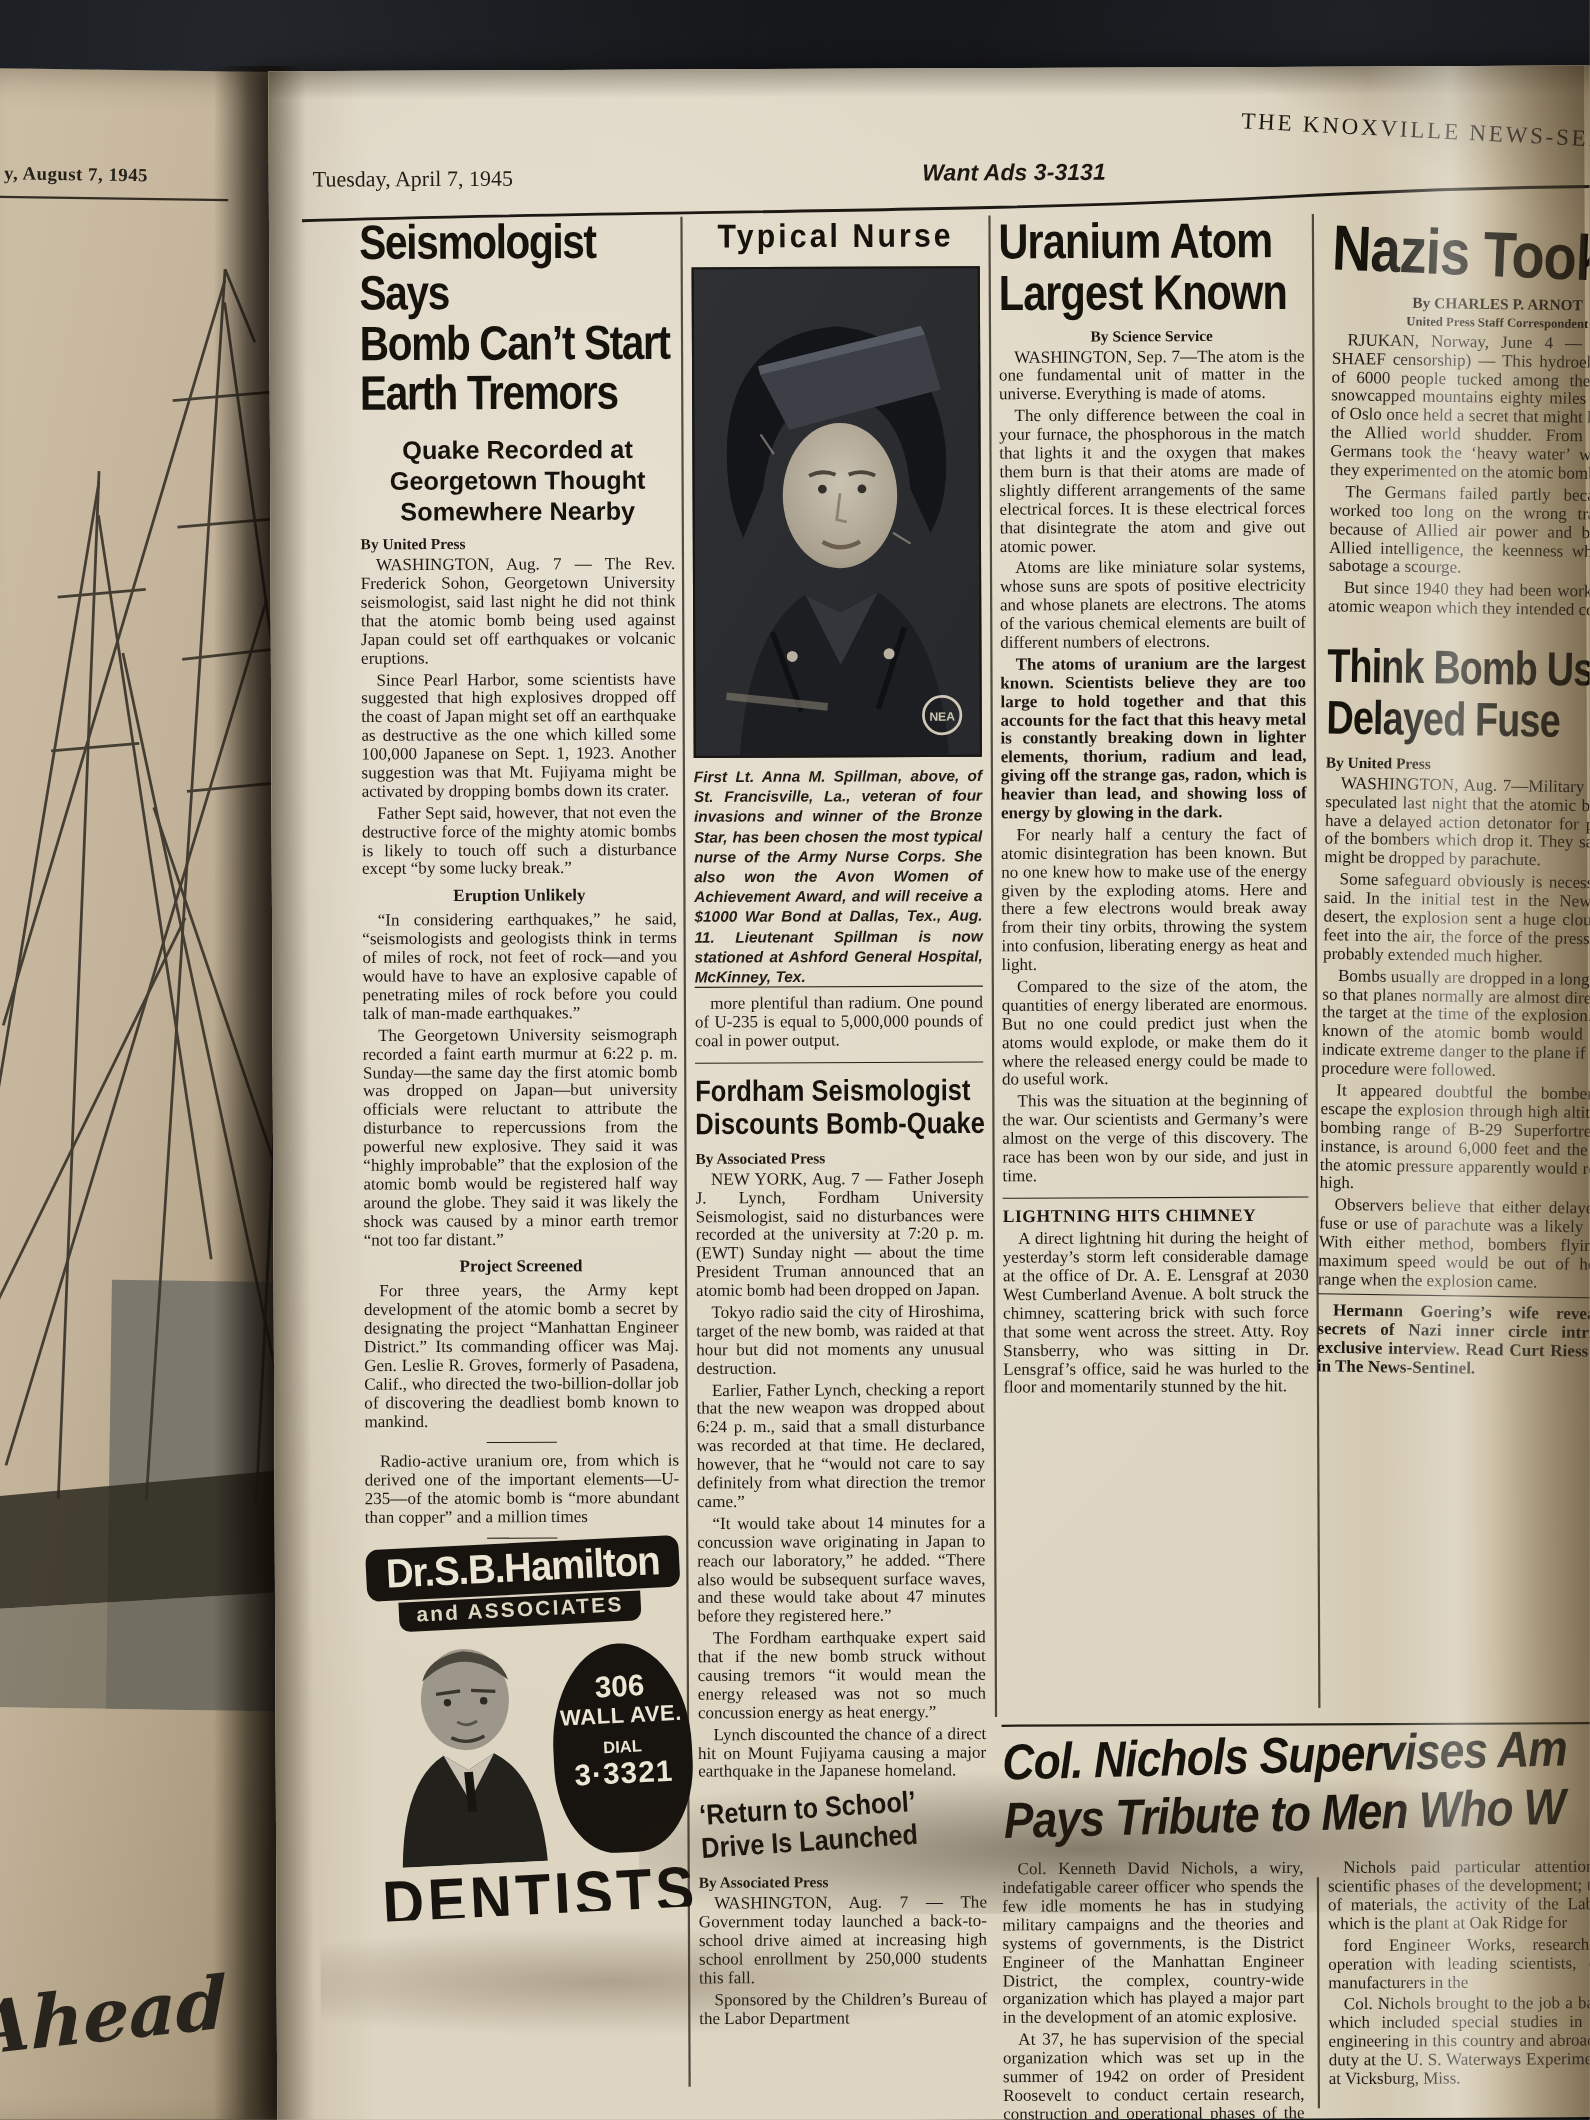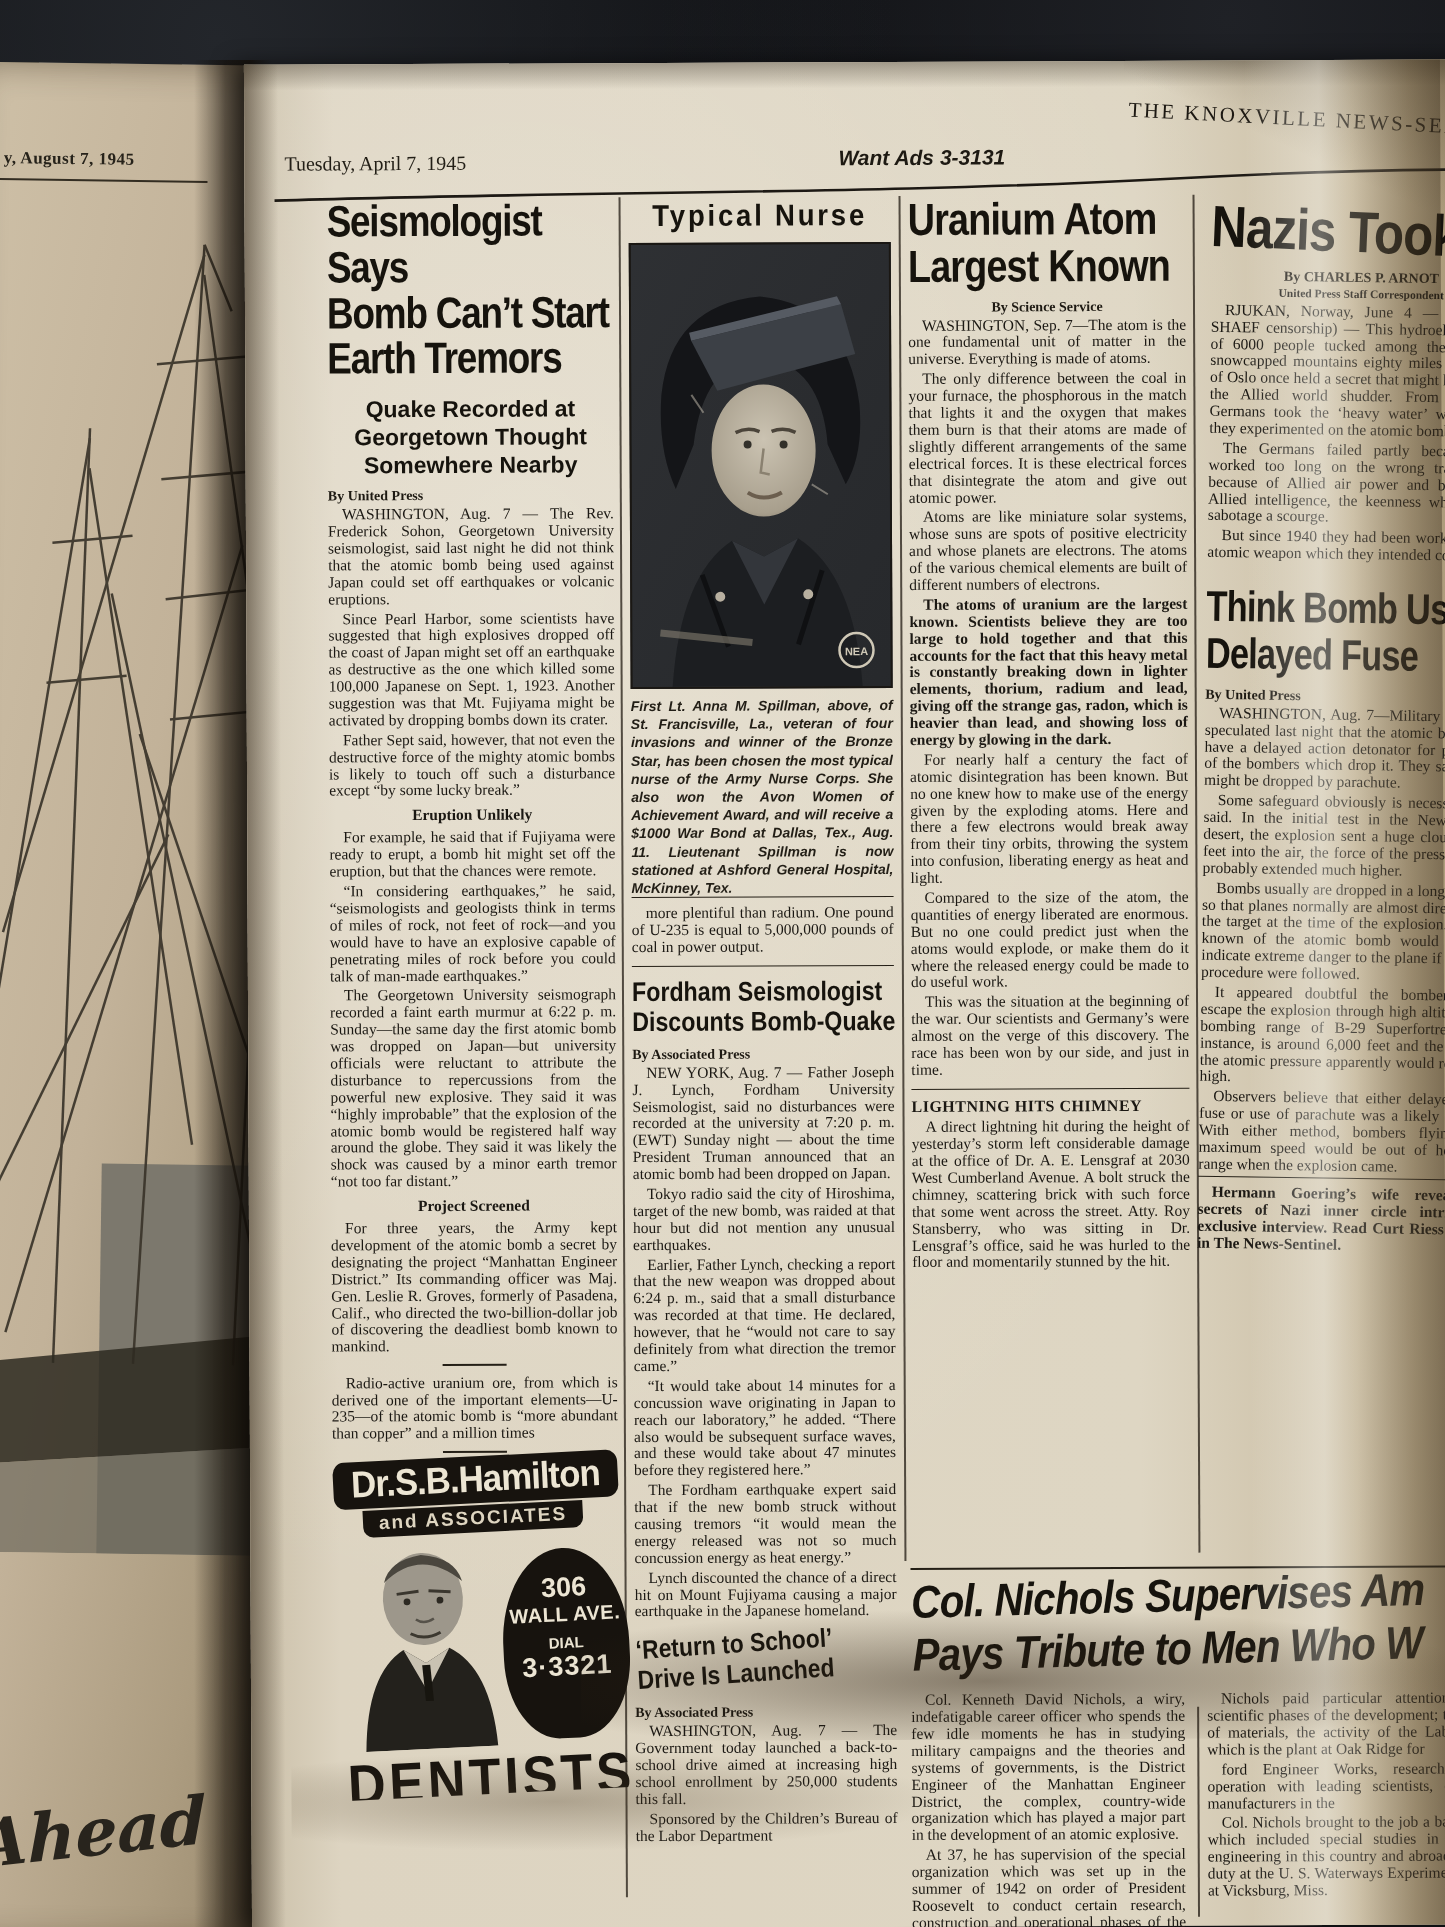--- a/index.html
+++ b/index.html
@@ -164,21 +164,20 @@
     <div class="hl h-sub">
       <span>Quake Recorded at</span>
       <span>Georgetown Thought</span>
       <span>Somewhere Nearby</span>
     </div>
     <div class="byline">By United Press</div>
     <p>WASHINGTON, Aug. 7 — The Rev. Frederick Sohon, Georgetown University seismologist, said last night he did not think that the atomic bomb being used against Japan could set off earthquakes or volcanic eruptions.</p>
     <p>Since Pearl Harbor, some scientists have suggested that high explosives dropped off the coast of Japan might set off an earthquake as destructive as the one which killed some 100,000 Japanese on Sept. 1, 1923. Another suggestion was that Mt. Fujiyama might be activated by dropping bombs down its crater.</p>
     <p>Father Sept said, however, that not even the destructive force of the mighty atomic bombs is likely to touch off such a disturbance except “by some lucky break.”</p>
     <div class="crosshead">Eruption Unlikely</div>
-    <p>For example, he said that if Fujiyama were ready to erupt, a bomb hit might set off the eruption, but that the chances were remote.</p>
     <p>“In considering earthquakes,” he said, “seismologists and geologists think in terms of miles of rock, not feet of rock—and you would have to have an explosive capable of penetrating miles of rock before you could talk of man-made earthquakes.”</p>
     <p>The Georgetown University seismograph recorded a faint earth murmur at 6:22 p. m. Sunday—the same day the first atomic bomb was dropped on Japan—but university officials were reluctant to attribute the disturbance to repercussions from the powerful new explosive. They said it was “highly improbable” that the explosion of the atomic bomb would be registered half way around the globe. They said it was likely the shock was caused by a minor earth tremor “not too far distant.”</p>
     <div class="crosshead">Project Screened</div>
     <p>For three years, the Army kept development of the atomic bomb a secret by designating the project “Manhattan Engineer District.” Its commanding officer was Maj. Gen. Leslie R. Groves, formerly of Pasadena, Calif., who directed the two-billion-dollar job of discovering the deadliest bomb known to mankind.</p>
     <div class="sep"></div>
     <p>Radio-active uranium ore, from which is derived one of the important elements—U-235—of the atomic bomb is “more abundant than copper” and a million times</p>
     <div class="sep"></div>
 
     <div class="ad">
       <div class="ad-banner">Dr.S.B.Hamilton</div>
@@ -249,21 +248,21 @@
     </div>
     <div class="caption">First Lt. Anna M. Spillman, above, of St. Francisville, La., veteran of four invasions and winner of the Bronze Star, has been chosen the most typical nurse of the Army Nurse Corps. She also won the Avon Women of Achievement Award, and will receive a $1000 War Bond at Dallas, Tex., Aug. 11. Lieutenant Spillman is now stationed at Ashford General Hospital, McKinney, Tex.</div>
     <p class="cont">more plentiful than radium. One pound of U-235 is equal to 5,000,000 pounds of coal in power output.</p>
     <div class="rule-full"></div>
     <div class="hl h-ford">
       <span>Fordham Seismologist</span>
       <span>Discounts Bomb-Quake</span>
     </div>
     <div class="byline">By Associated Press</div>
     <p>NEW YORK, Aug. 7 — Father Joseph J. Lynch, Fordham University Seismologist, said no disturbances were recorded at the university at 7:20 p. m. (EWT) Sunday night — about the time President Truman announced that an atomic bomb had been dropped on Japan.</p>
-    <p>Tokyo radio said the city of Hiroshima, target of the new bomb, was raided at that hour but did not mention any unusual earthquakes.</p>
+    <p>Tokyo radio said the city of Hiroshima, target of the new bomb, was raided at that hour but did not moments any unusual destruction.</p>
     <p>Earlier, Father Lynch, checking a report that the new weapon was dropped about 6:24 p. m., said that a small disturbance was recorded at that time. He declared, however, that he “would not care to say definitely from what direction the tremor came.”</p>
     <p>“It would take about 14 minutes for a concussion wave originating in Japan to reach our laboratory,” he added. “There also would be subsequent surface waves, and these would take about 47 minutes before they registered here.”</p>
     <p>The Fordham earthquake expert said that if the new bomb struck without causing tremors “it would mean the energy released was not so much concussion energy as heat energy.”</p>
     <p>Lynch discounted the chance of a direct hit on Mount Fujiyama causing a major earthquake in the Japanese homeland.</p>
     <div class="hl h-school">
       <span>‘Return to School’</span>
       <span>Drive Is Launched</span>
     </div>
     <div class="byline">By Associated Press</div>
     <p>WASHINGTON, Aug. 7 — The Government today launched a back-to-school drive aimed at increasing high school enrollment by 250,000 students this fall.</p>

